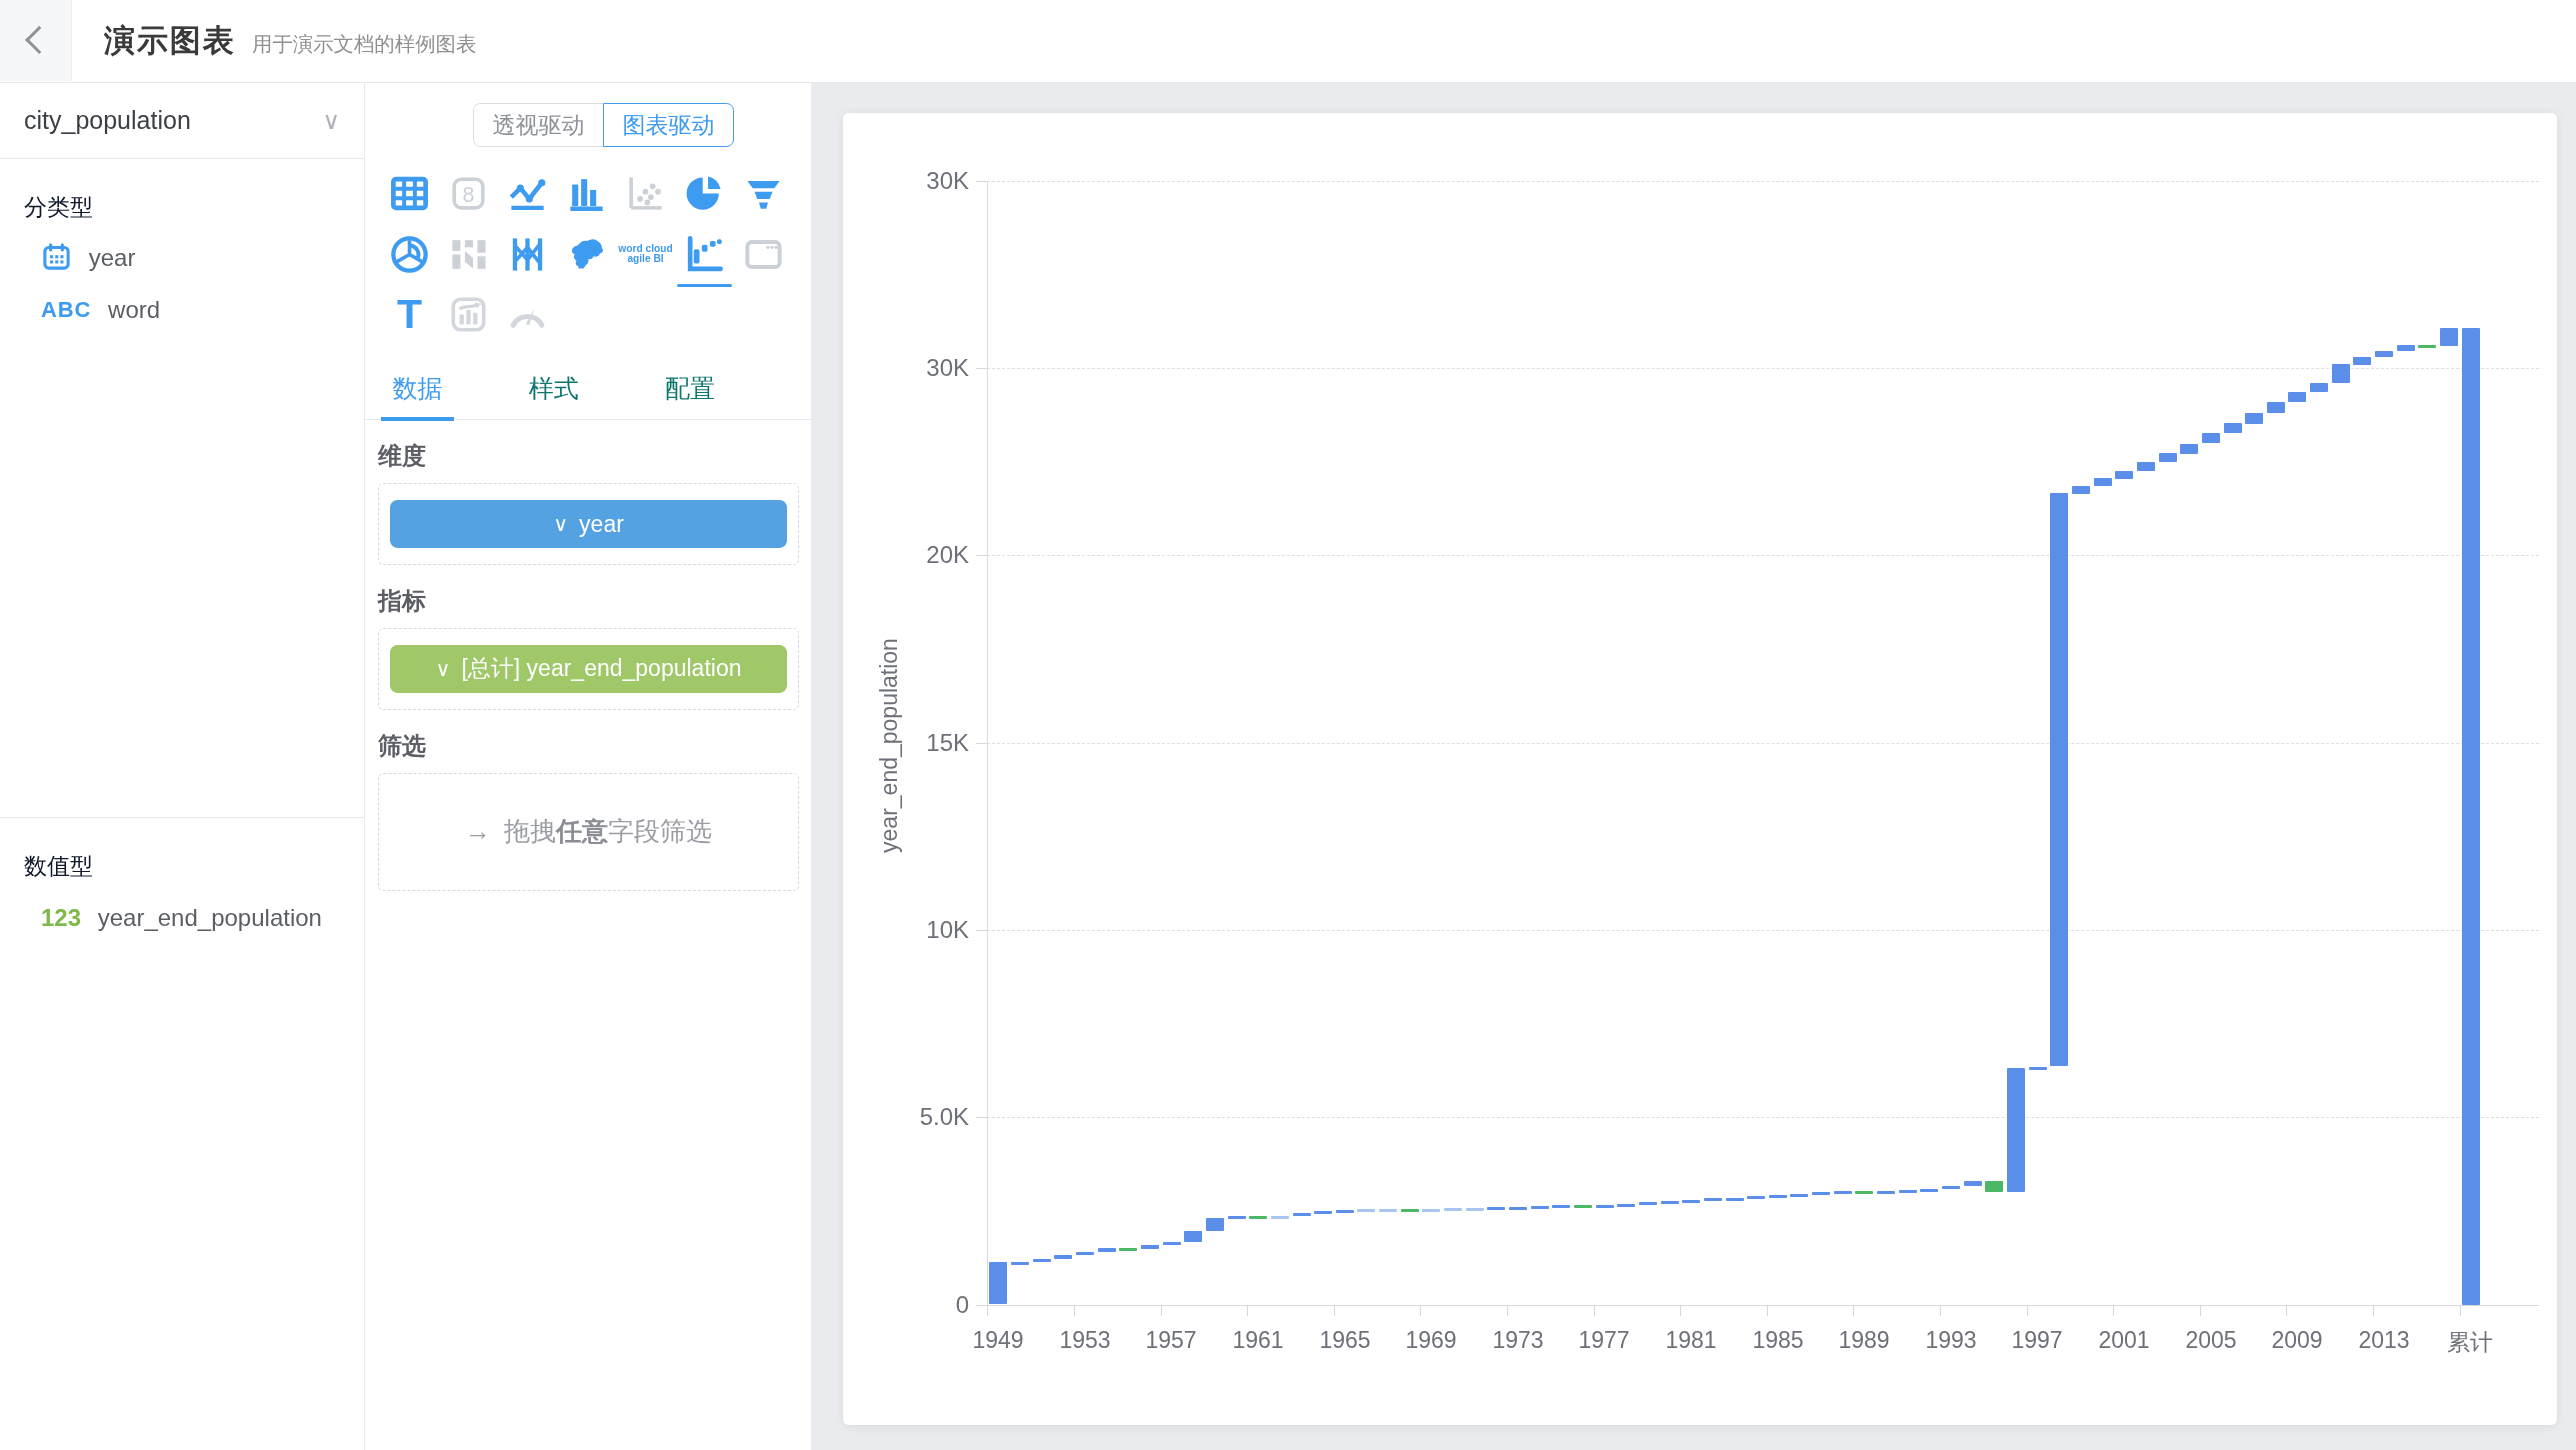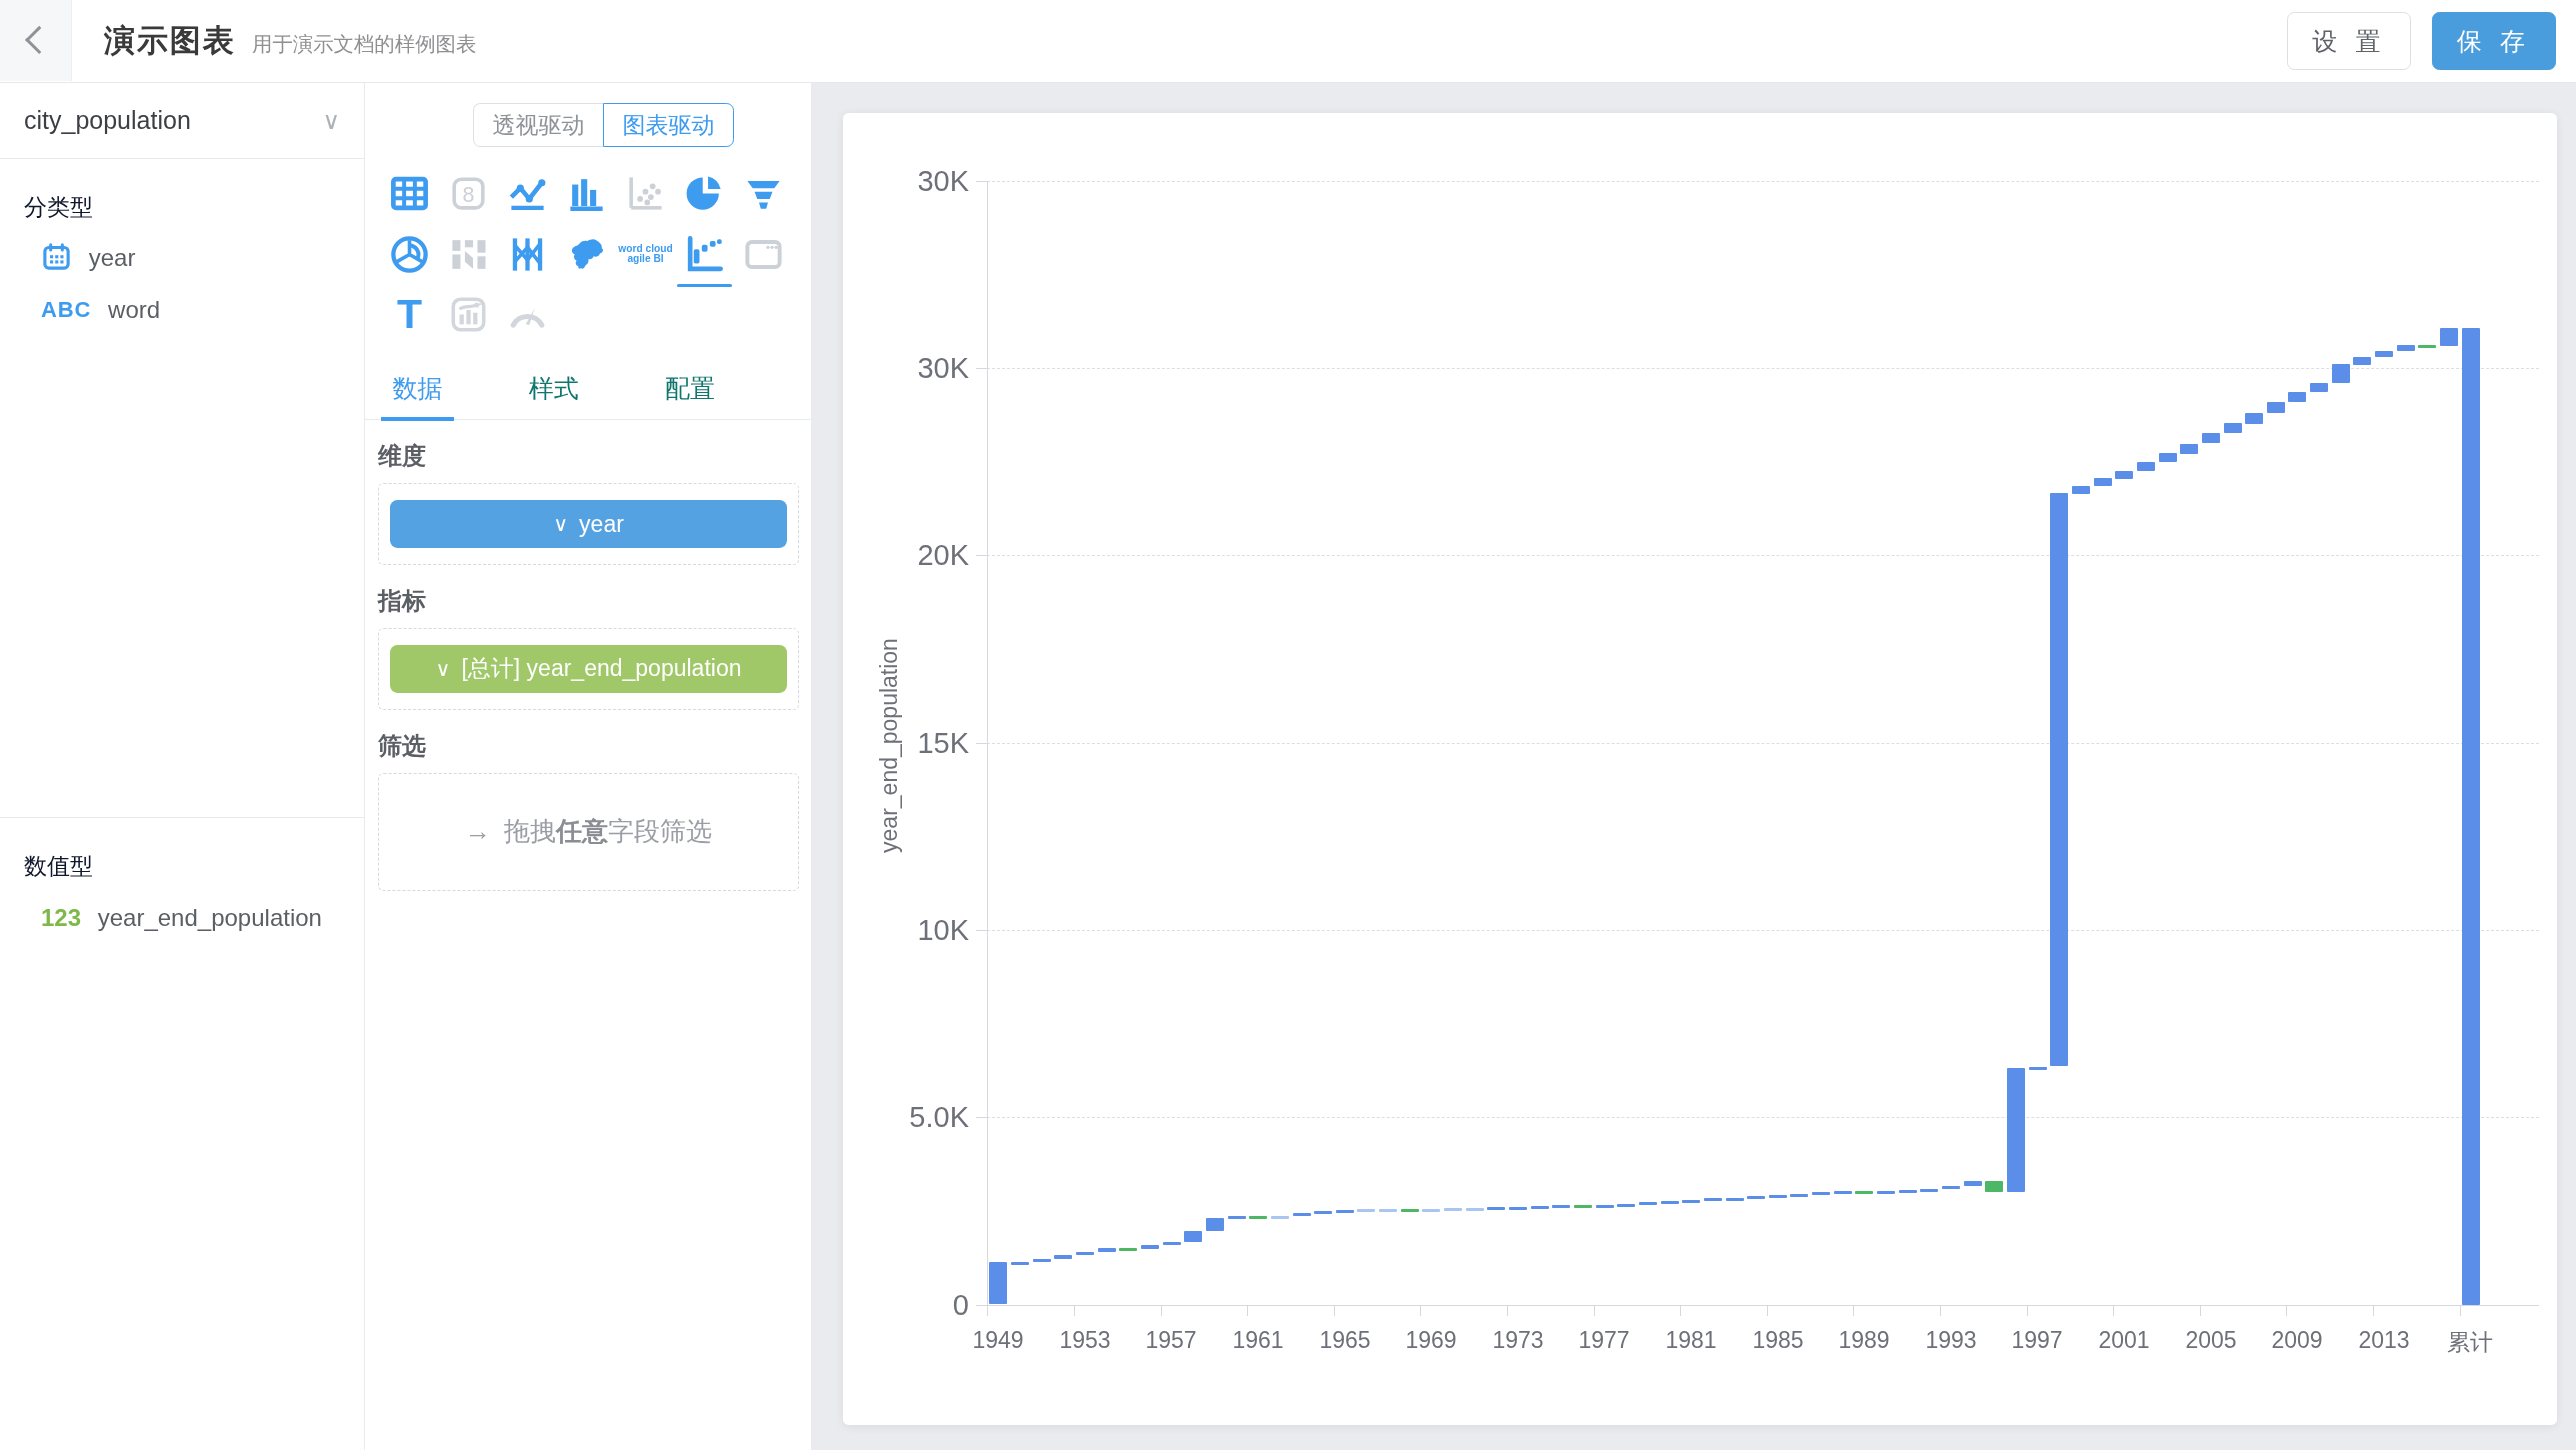--- a/index.html
+++ b/index.html
@@ -61,40 +61,36 @@
 
   
   .chart-wrap { position:absolute; left:811px; top:83px; width:1765px; height:1368px; background:#e9ebef; }
   .chart-card { position:absolute; left:32px; top:30px; width:1714px; height:1312px; background:#ffffff; border-radius:5.6px; box-shadow:0 1.9px 9.3px rgba(0,0,0,0.07); }
   #chart-plot { position:absolute; left:0; top:0; width:1714px; height:1312px; }
   .gridline { position:absolute; height:0; border-top:1.9px dashed #dcdee3; }
   .axis-line-y { position:absolute; width:0; border-left:1.9px solid #d6d8dd; }
   .axis-line-x { position:absolute; height:0; border-top:1.9px solid #d6d8dd; }
   .ytick { position:absolute; width:11px; height:0; border-top:1.9px solid #d6d8dd; }
   .xtick { position:absolute; width:0; height:11px; border-left:1.9px solid #d6d8dd; }
-  .ylab { position:absolute; font-size:29px; color:#6e7079; text-align:right; width:83px; transform:translateY(-50%); }
+  .ylab { position:absolute; font-size:24px; color:#6e7079; text-align:right; width:83px; transform:translateY(-50%); }
   .xlab { position:absolute; font-size:23px; color:#6e7079; transform:translateX(-50%); white-space:nowrap; }
   .ytitle { position:absolute; font-size:23px; color:#6e7079; transform:rotate(-90deg); transform-origin:center; white-space:nowrap; }
   .wbar { position:absolute; border-radius:0.9px; }
 </style>
 </head>
 <body>
 
 <div class="screen">
 
   <div class="header">
     <div class="back-btn">
       <div class="back-chevron"></div>
     </div>
     <div class="hd-title">演示图表</div>
     <div class="hd-sub">用于演示文档的样例图表</div>
-    <div class="hd-btns">
-      <div class="btn btn-plain">设 置</div>
-      <div class="btn btn-primary">保 存</div>
-    </div>
   </div>
 
   <div class="sidebar">
     <div class="ds-row">
       <span class="ds-name">city_population</span>
       <span class="ds-chevron">∨</span>
     </div>
     <div class="sec-label">分类型</div>
     <div class="field-row">
       <span>

